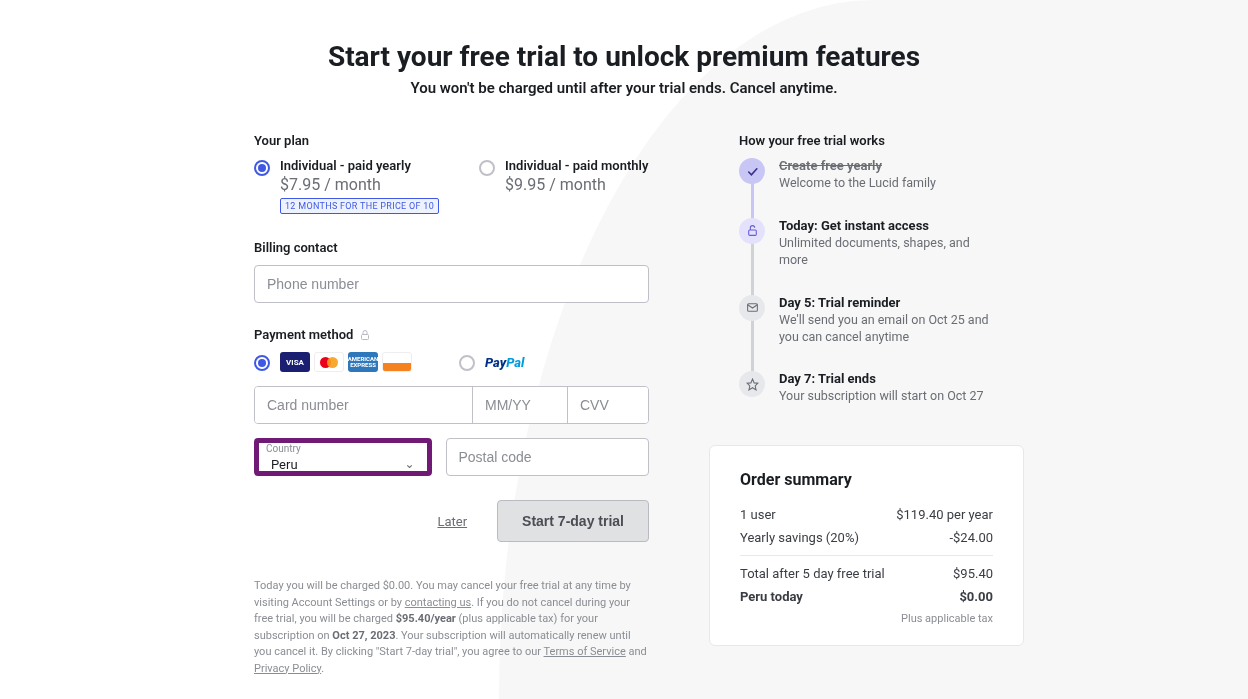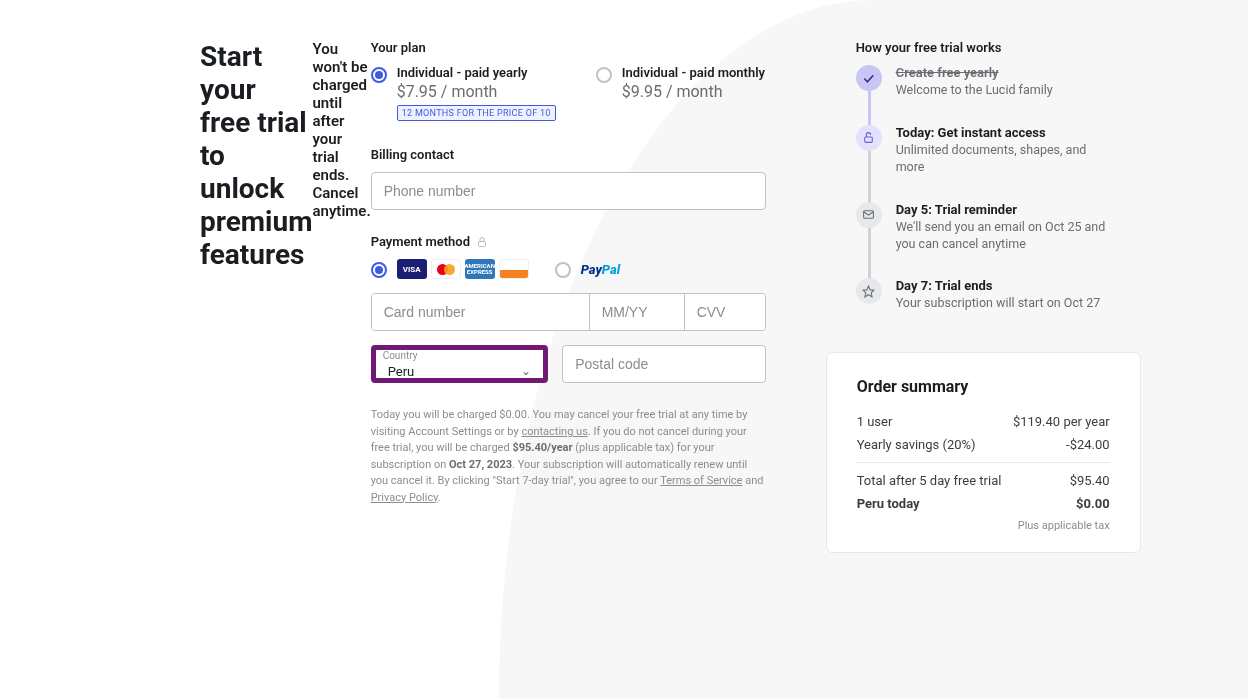--- a/index.html
+++ b/index.html
@@ -17,21 +17,22 @@
     top: 0; right: 0; bottom: 0; left: 40%;
     background: #f7f7f7;
     border-top-left-radius: 50% 100%;
     z-index: 0;
   }
   .container {
     position: relative;
     z-index: 1;
     padding: 40px 200px 0 200px;
     display: flex;
-    flex-direction: row;
+    flex-direction: column;
+    align-items: center;
   }
   .page-title {
     font-size: 28px;
     font-weight: 700;
     color: #1a1d21;
     margin-bottom: 6px;
   }
   .page-subtitle {
     font-size: 15px;
     font-weight: 600;
@@ -104,21 +105,21 @@
     padding: 0 12px;
     font-size: 14px;
     color: #1a1d21;
     background: #fff;
   }
   .input::placeholder { color: #8a8d93; }
   .phone-wrap { margin-bottom: 24px; }
   .pay-options {
     display: flex;
     align-items: center;
-    gap: 26px;
+    gap: 47px;
     margin-bottom: 14px;
   }
   .pay-opt {
     display: flex;
     align-items: center;
     gap: 10px;
     cursor: pointer;
   }
   .card-logos {
     display: flex;
@@ -365,20 +366,24 @@
         <div class="select-wrap">
           <div class="label">Country</div>
           <div class="select-display">
             <span>Peru</span>
             <span class="chev">⌄</span>
           </div>
         </div>
         <input class="input postal" type="text" placeholder="Postal code" style="">
       </div>
 
+      <div class="actions">
+        <span class="later-link">Later</span>
+        <button class="trial-btn">Start 7-day trial</button>
+      </div>
 
       <div class="fine-print">
         <span>Today you will be charged $0.00. You may cancel your free trial at any time by visiting Account Settings or by </span><a href="#">contacting us</a><span>. If you do not cancel during your free trial, you will be charged </span><span class="b">$95.40/year</span><span> (plus applicable tax) for your subscription on </span><span class="b">Oct 27, 2023</span><span>. Your subscription will automatically renew until you cancel it. By clicking "Start 7-day trial", you agree to our </span><a href="#">Terms of Service</a><span> and </span><a href="#">Privacy Policy</a><span>.</span>
       </div>
     </div>
 
     <div class="right-col">
       <div class="section-label">How your free trial works</div>
 
       <div class="timeline">

